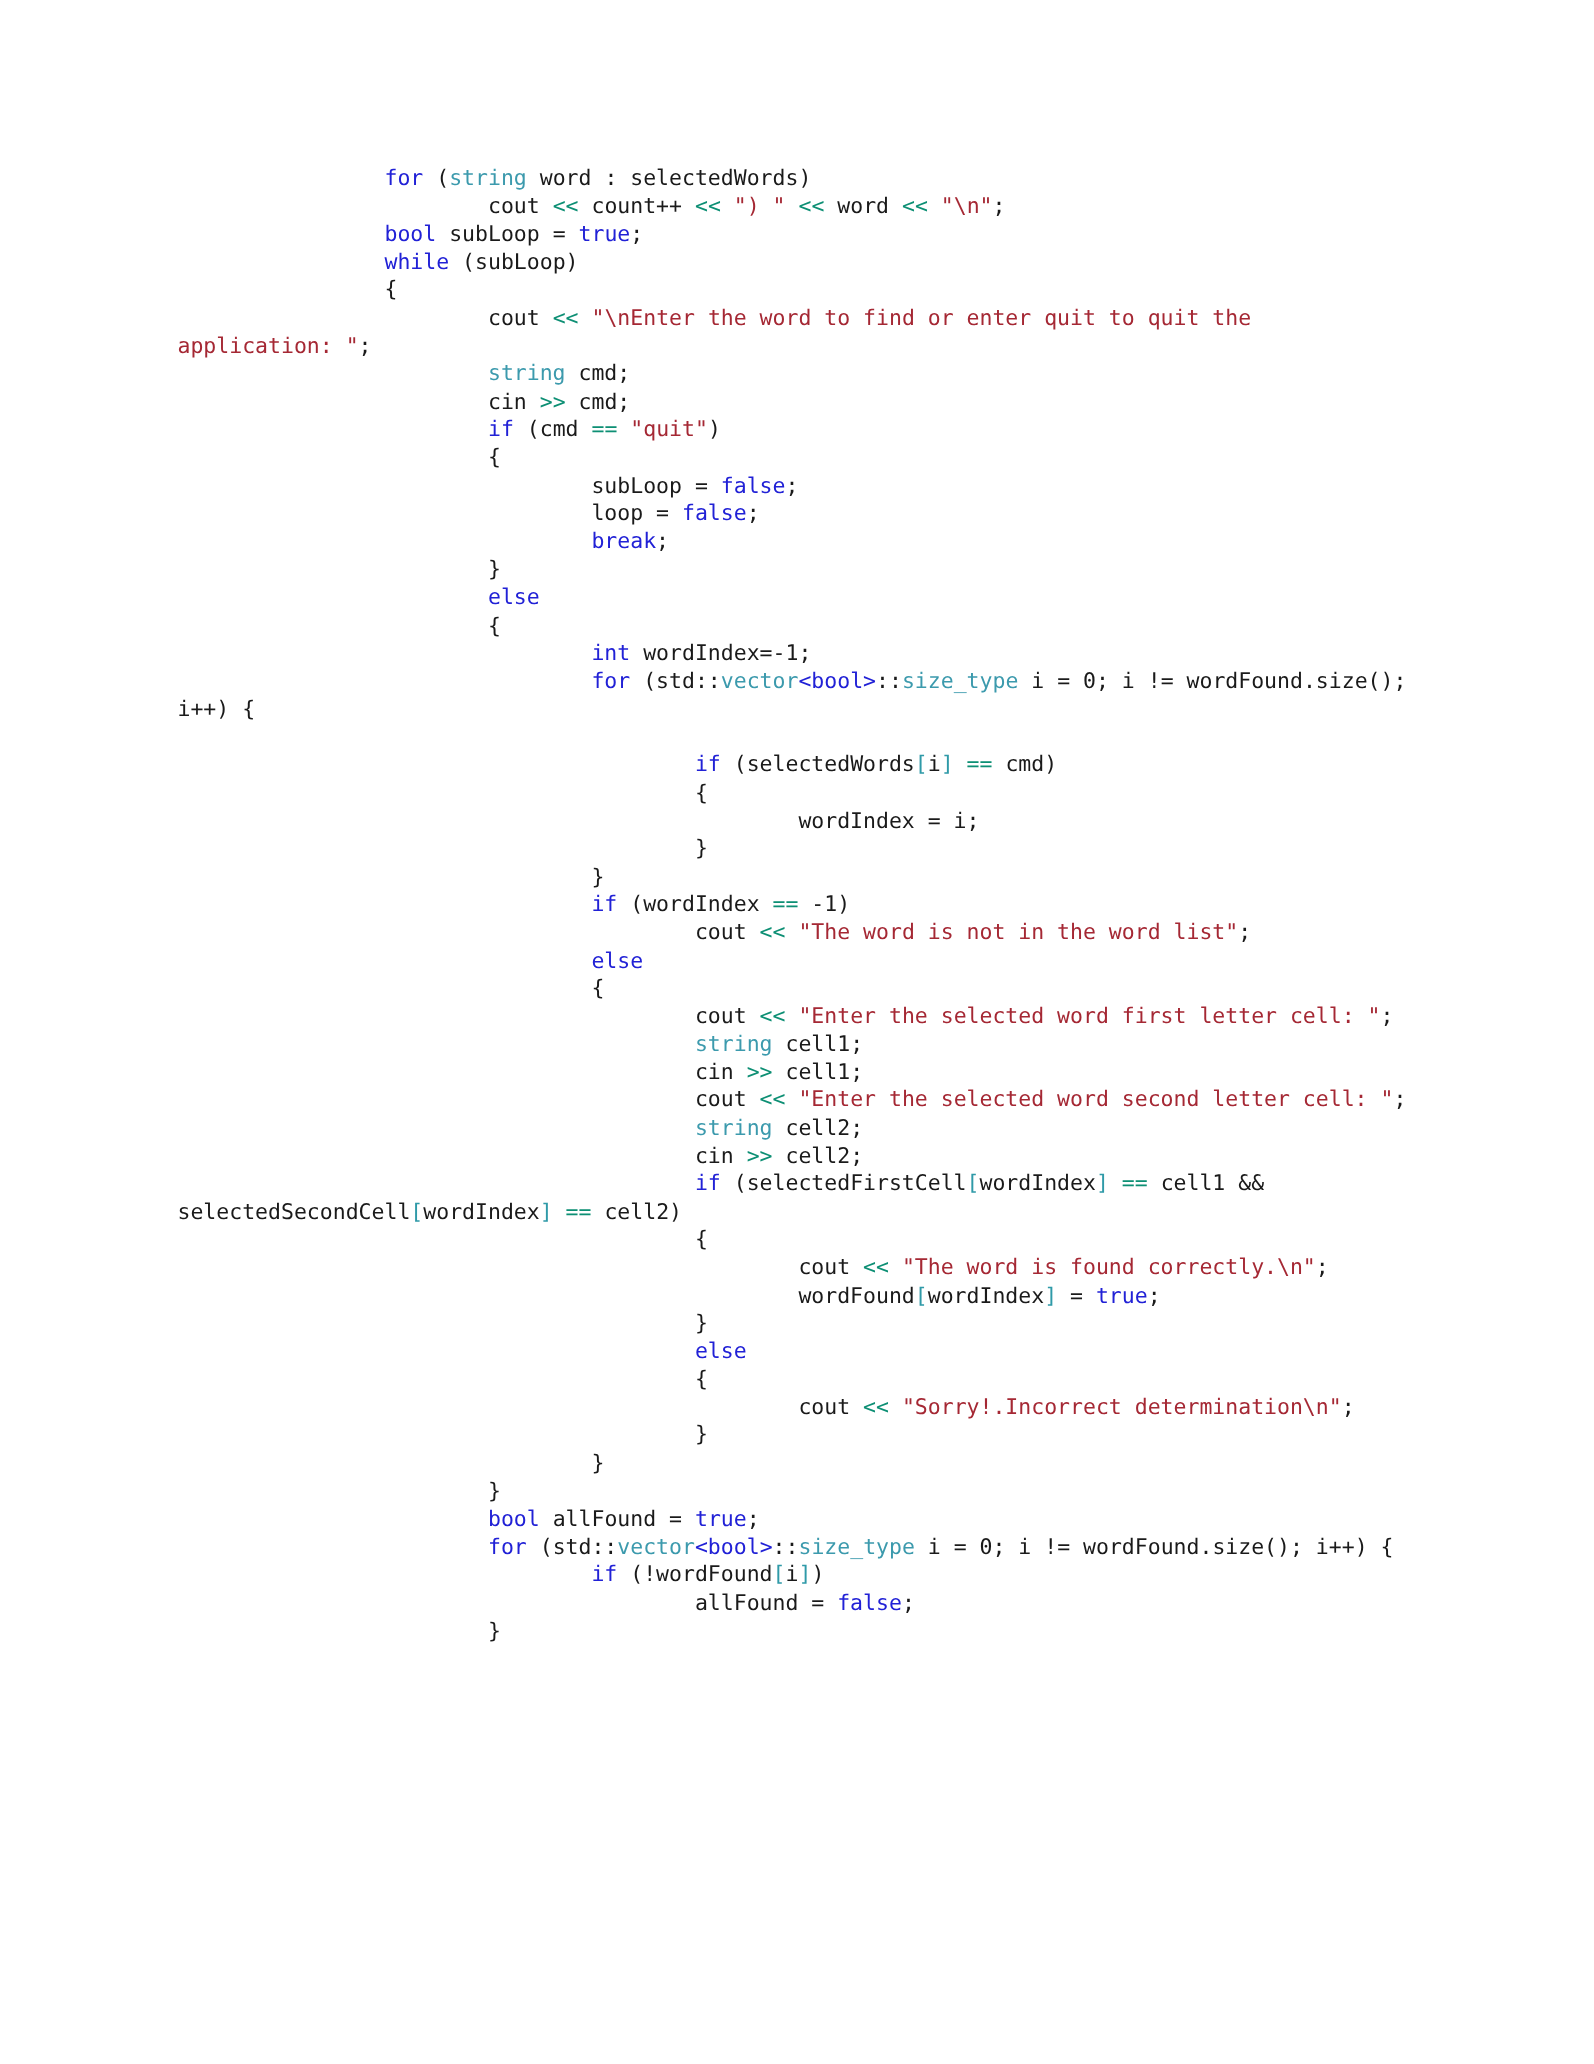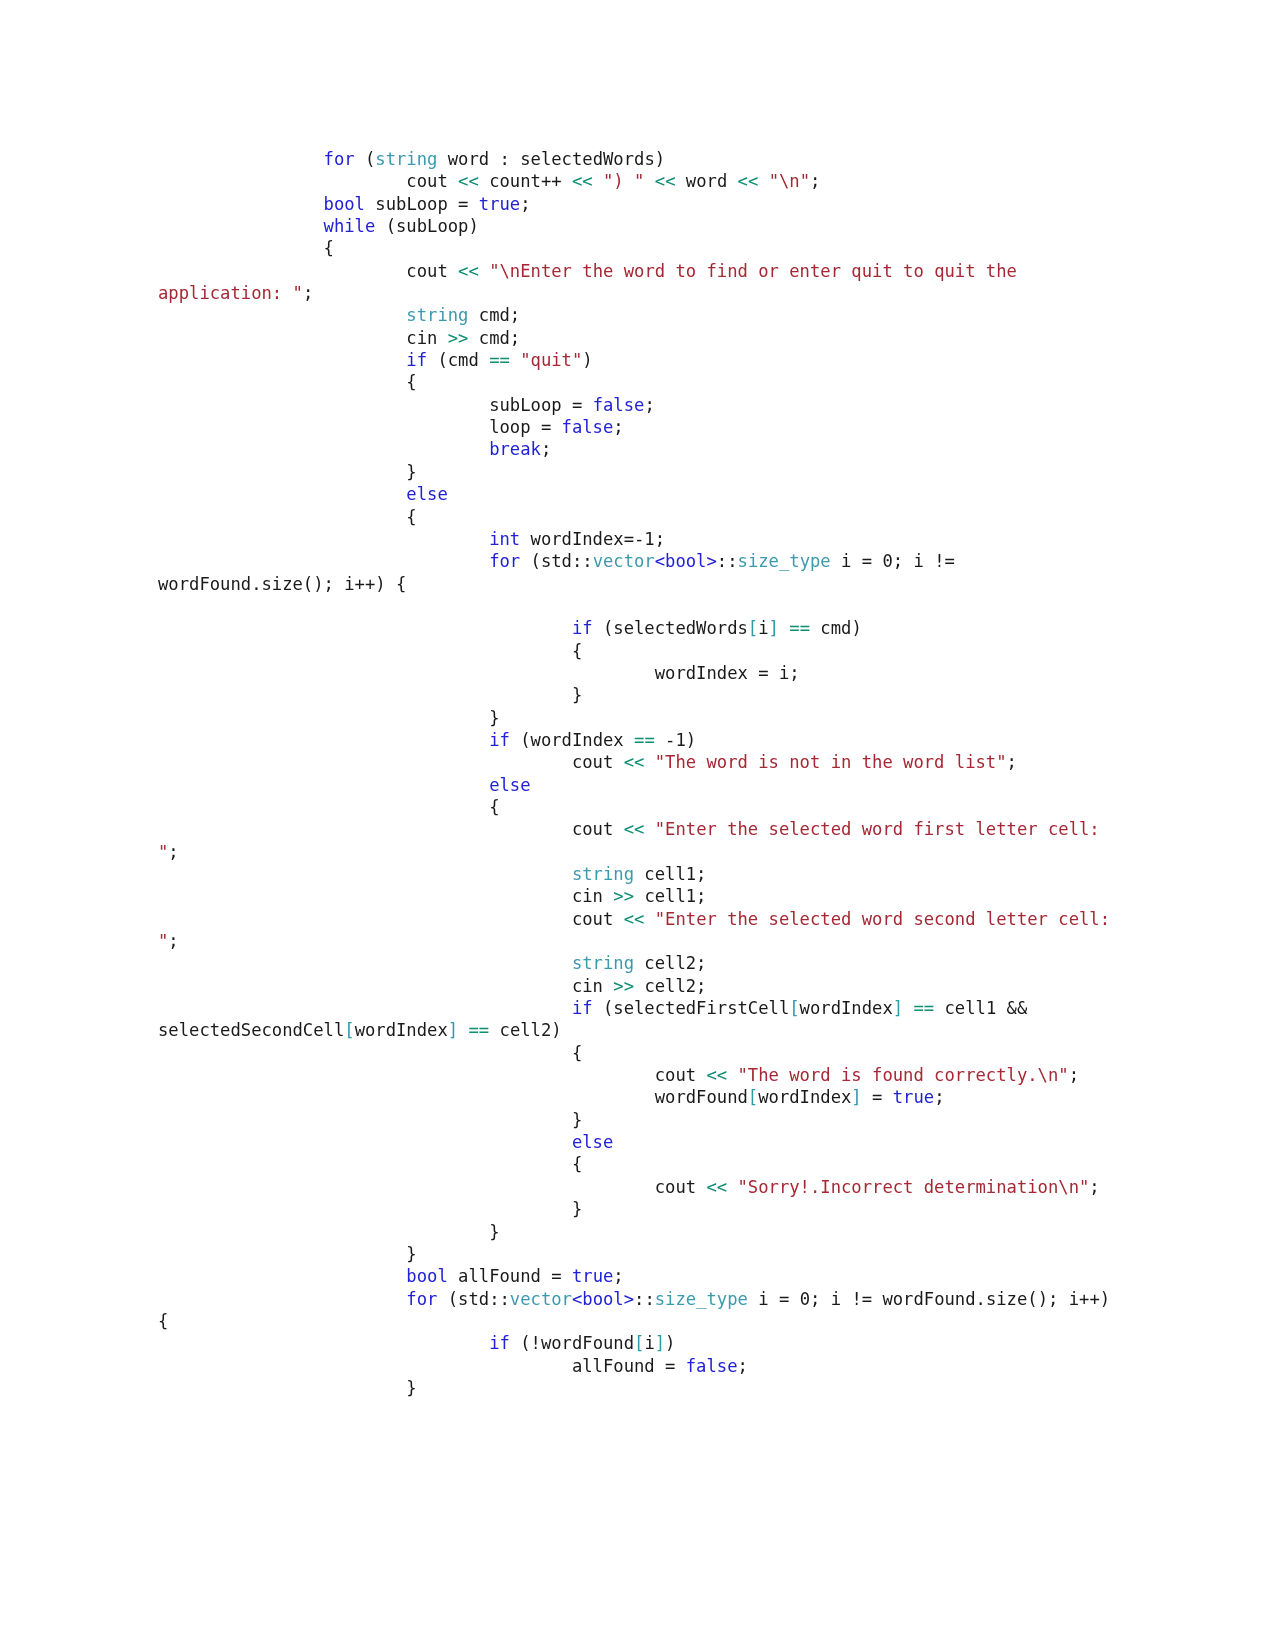--- a/index.html
+++ b/index.html
@@ -25,21 +25,21 @@
   #code-listing {
     font-family: "DejaVu Sans Mono", "Liberation Mono", monospace;
     font-size: 17.2px;
     line-height: 22.35px;
     color: #1a1a1a;
     white-space: pre-wrap;
     word-break: break-word;
     overflow-wrap: anywhere;
     letter-spacing: 0px;
     text-indent: 0;
-    margin: 16px;
+    margin: 0;
     padding: 0;
     
   }
   .ln { display: block; }
   
   .tok-kw   { color: #2121d6; }
   .tok-type { color: #3c9aad; }
   .tok-str  { color: #a52834; }
   .tok-op   { color: #0d8f74; }
   .tok-brk  { color: #2f9aa8; }

